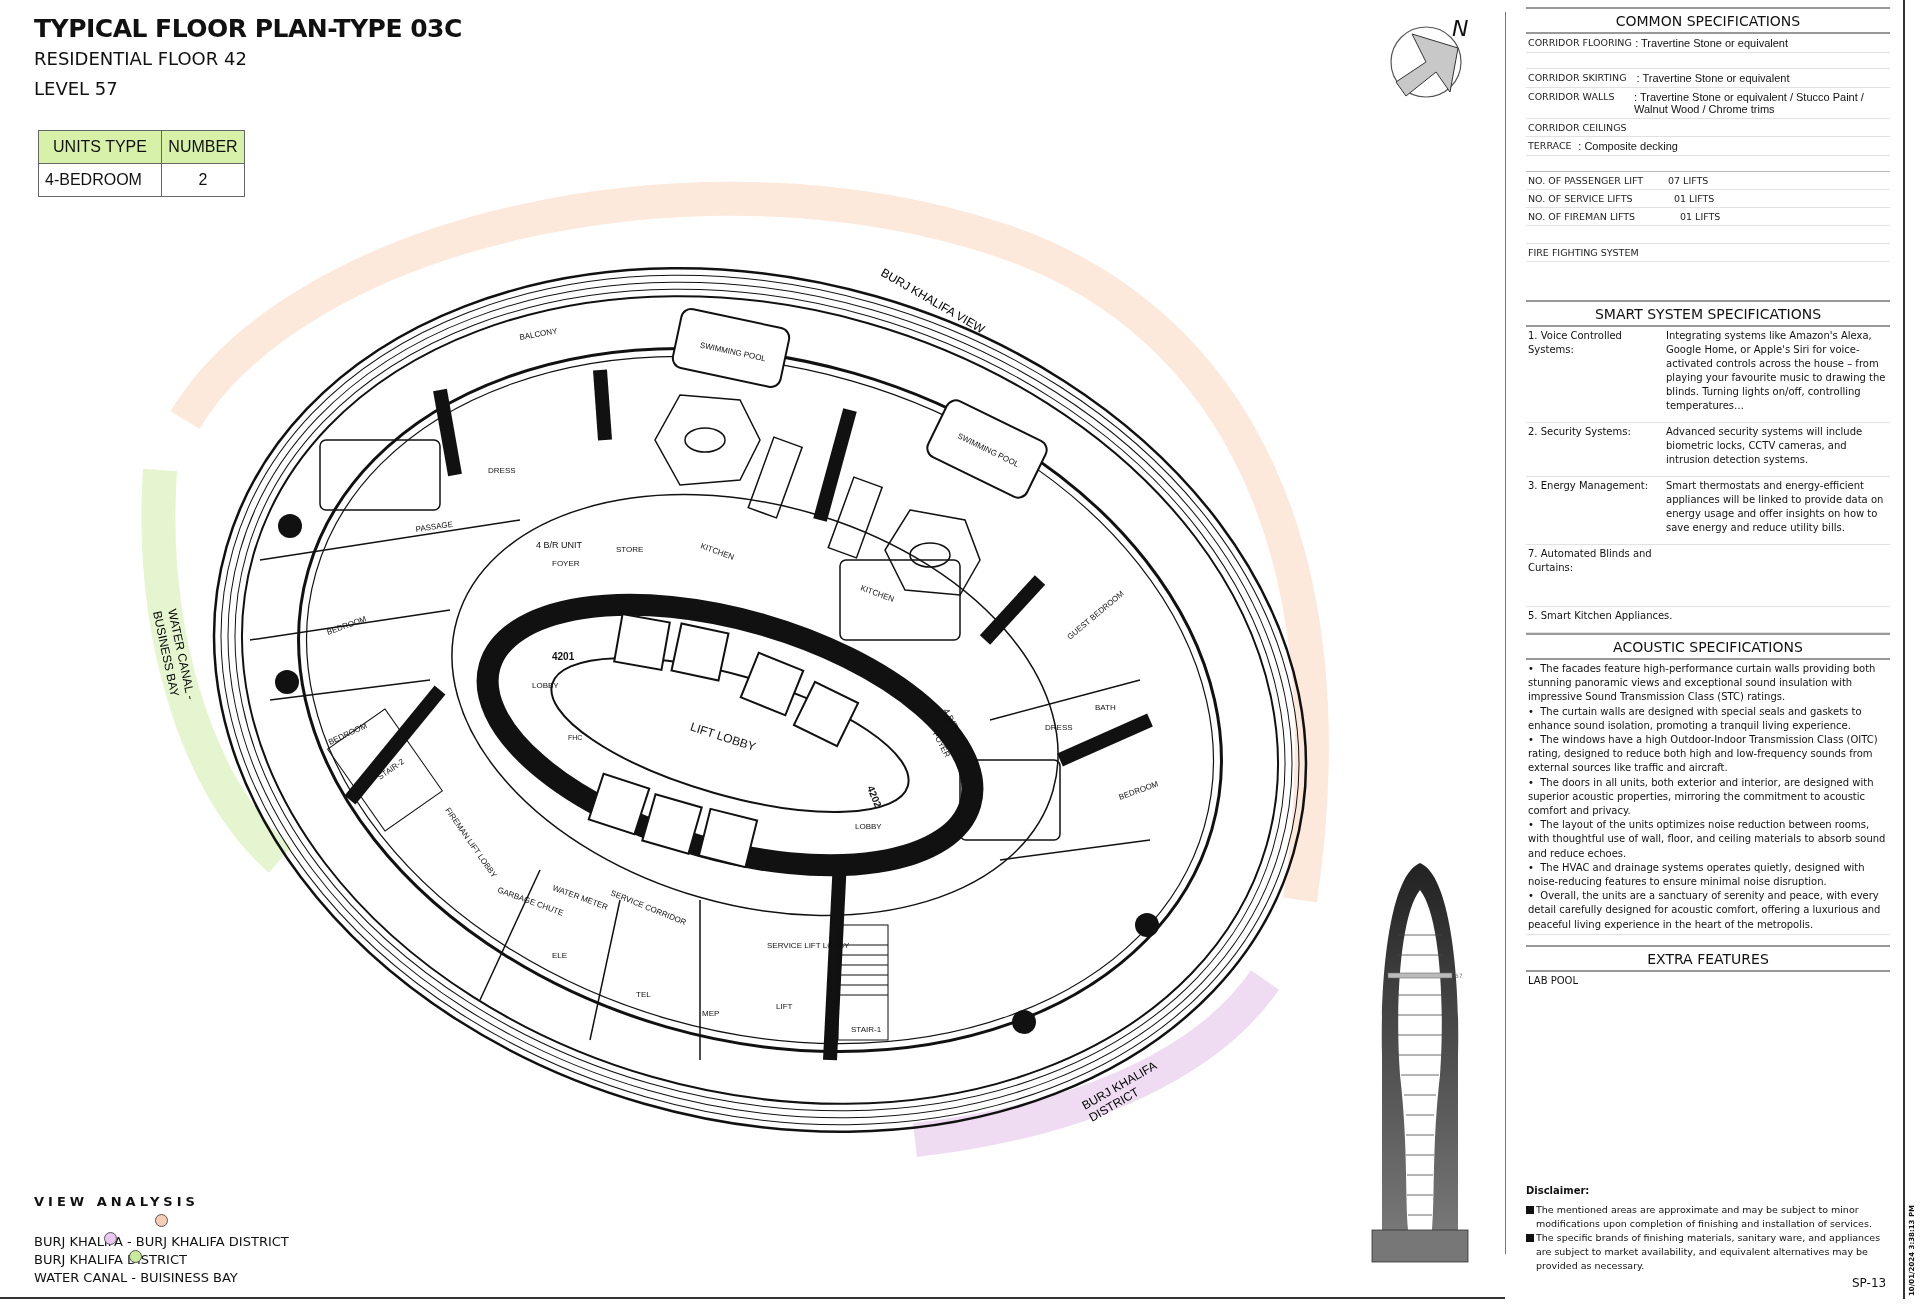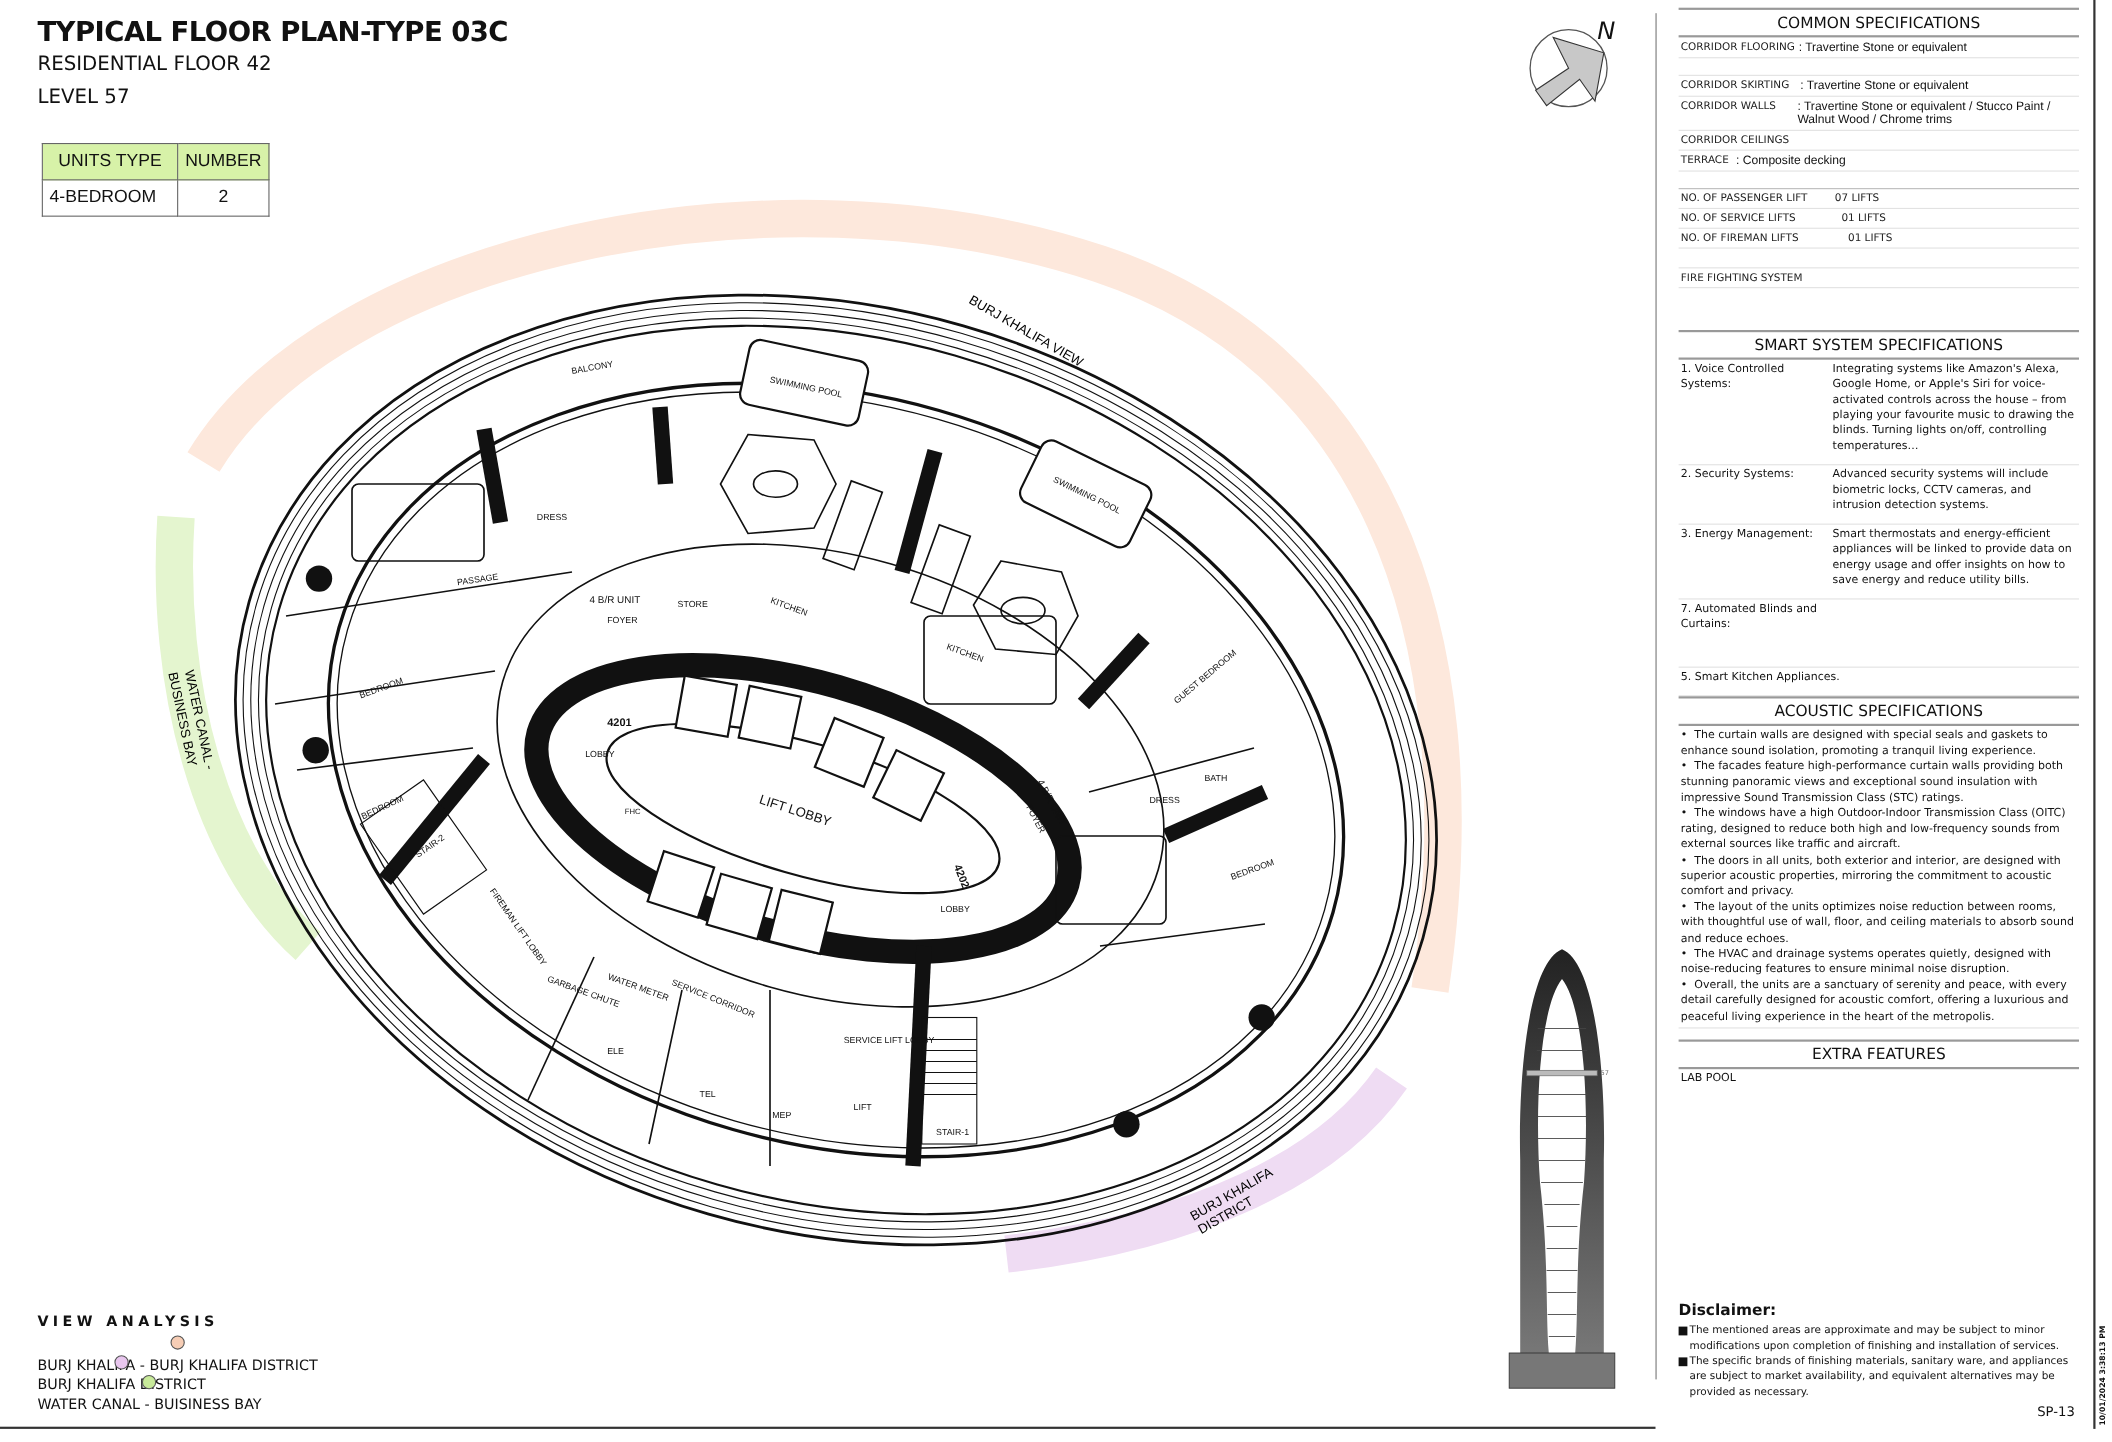--- a/index.html
+++ b/index.html
@@ -24,21 +24,21 @@
   .sec { left:1526px; width:364px; }
   .sec-head { border-top:2px solid #999; border-bottom:2px solid #999; text-align:center; font-size:14px; padding:4px 0 3px; font-family:"DejaVu Sans", sans-serif; }
   .row { border-bottom:1px solid #e2e2e2; font-size:10.5px; padding:3px 2px; display:flex; }
   .row .lbl { font-size:9.5px; color:#222; text-transform:uppercase; }
   .row .val { font-family:"Liberation Sans", sans-serif; font-size:11px; }
   .smart-row { border-bottom:1px solid #e2e2e2; font-size:10px; padding:2px 2px 9px; display:flex; line-height:14px; }
   .smart-row .lbl { width:138px; flex:none; }
   .smart-row .val { flex:1; }
   .acoustic { font-size:10px; line-height:14.2px; padding:2px 2px; }
   .disclaimer { left:1526px; top:1184px; width:360px; font-size:9.5px; line-height:14px; }
-  .disclaimer .dh { font-weight:bold; font-size:14px; margin-bottom:5px; }
+  .disclaimer .dh { font-weight:bold; font-size:10px; margin-bottom:5px; }
   .disc-item { display:flex; gap:2px; }
   .disc-sq { width:8px; height:8px; background:#111; flex:none; margin-top:3px; }
   .sheet { left:1852px; top:1276px; font-size:12px; }
   .stamp { left:1906px; top:1235px; font-size:7px; font-weight:bold; transform:rotate(-90deg); transform-origin:left top; white-space:nowrap; top:1298px; }
 </style>
 </head>
 <body>
 
 <div class="abs title">TYPICAL FLOOR PLAN-TYPE 03C</div>
 <div class="abs sub" style="top:48px">RESIDENTIAL FLOOR 42</div>
@@ -300,22 +300,22 @@
       <span class="lbl" style="width:130px">7.  Automated Blinds and Curtains:</span>
     </div>
   <div class="smart-row">
       <span class="lbl" style="width:auto">5.  Smart Kitchen Appliances.</span>
     </div>
 </div>
 
 <div class="abs sec" style="top:633px">
   <div class="sec-head">ACOUSTIC SPECIFICATIONS</div>
   <div class="acoustic" style="border-bottom:1px solid #e2e2e2">
+    <div>•&nbsp; <span>The facades feature high-performance curtain walls providing both stunning panoramic views and exceptional sound insulation with impressive Sound Transmission Class (STC) ratings.</span></div>
     <div>•&nbsp; <span>The curtain walls are designed with special seals and gaskets to enhance sound isolation, promoting a tranquil living experience.</span></div>
-    <div>•&nbsp; <span>The facades feature high-performance curtain walls providing both stunning panoramic views and exceptional sound insulation with impressive Sound Transmission Class (STC) ratings.</span></div>
     <div>•&nbsp; <span>The windows have a high Outdoor-Indoor Transmission Class (OITC) rating, designed to reduce both high and low-frequency sounds from external sources like traffic and aircraft.</span></div>
     <div>•&nbsp; <span>The doors in all units, both exterior and interior, are designed with superior acoustic properties, mirroring the commitment to acoustic comfort and privacy.</span></div>
     <div>•&nbsp; <span>The layout of the units optimizes noise reduction between rooms, with thoughtful use of wall, floor, and ceiling materials to absorb sound and reduce echoes.</span></div>
     <div>•&nbsp; <span>The HVAC and drainage systems operates quietly, designed with noise-reducing features to ensure minimal noise disruption.</span></div>
     <div>•&nbsp; <span>Overall, the units are a sanctuary of serenity and peace, with every detail carefully designed for acoustic comfort, offering a luxurious and peaceful living experience in the heart of the metropolis.</span></div>
   </div>
 </div>
 
 <div class="abs sec" style="top:945px">
   <div class="sec-head">EXTRA FEATURES</div>

